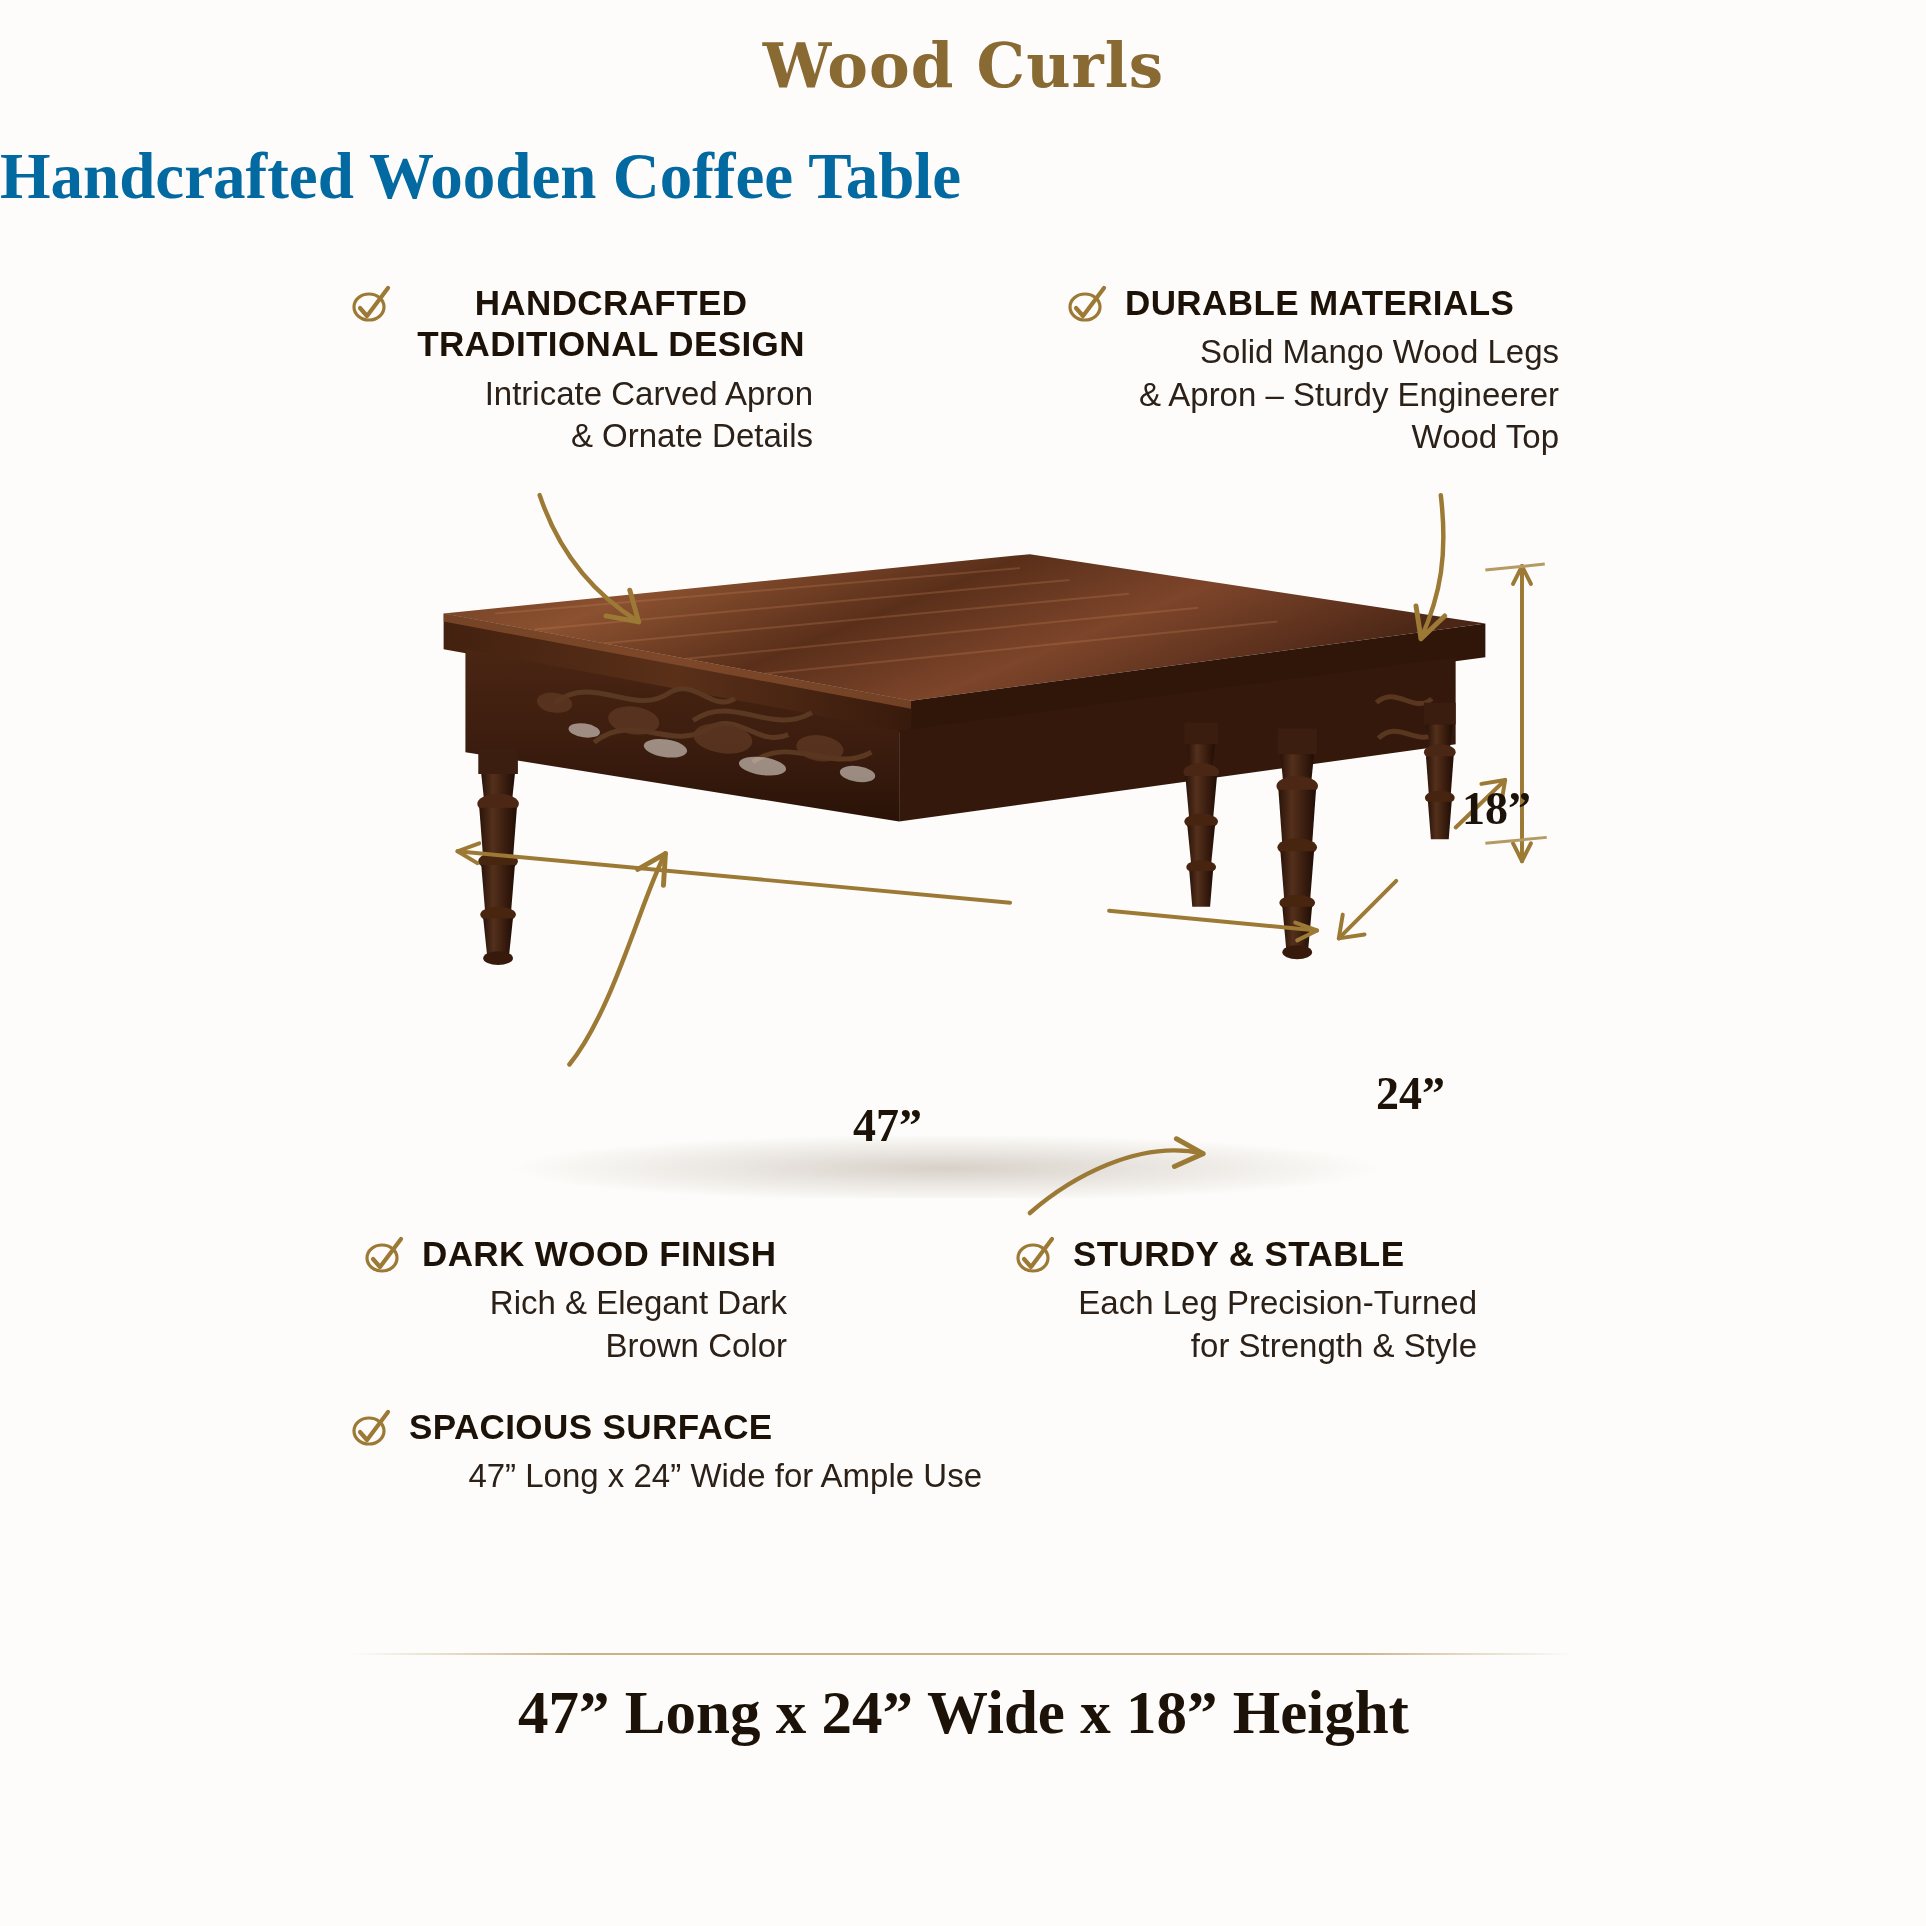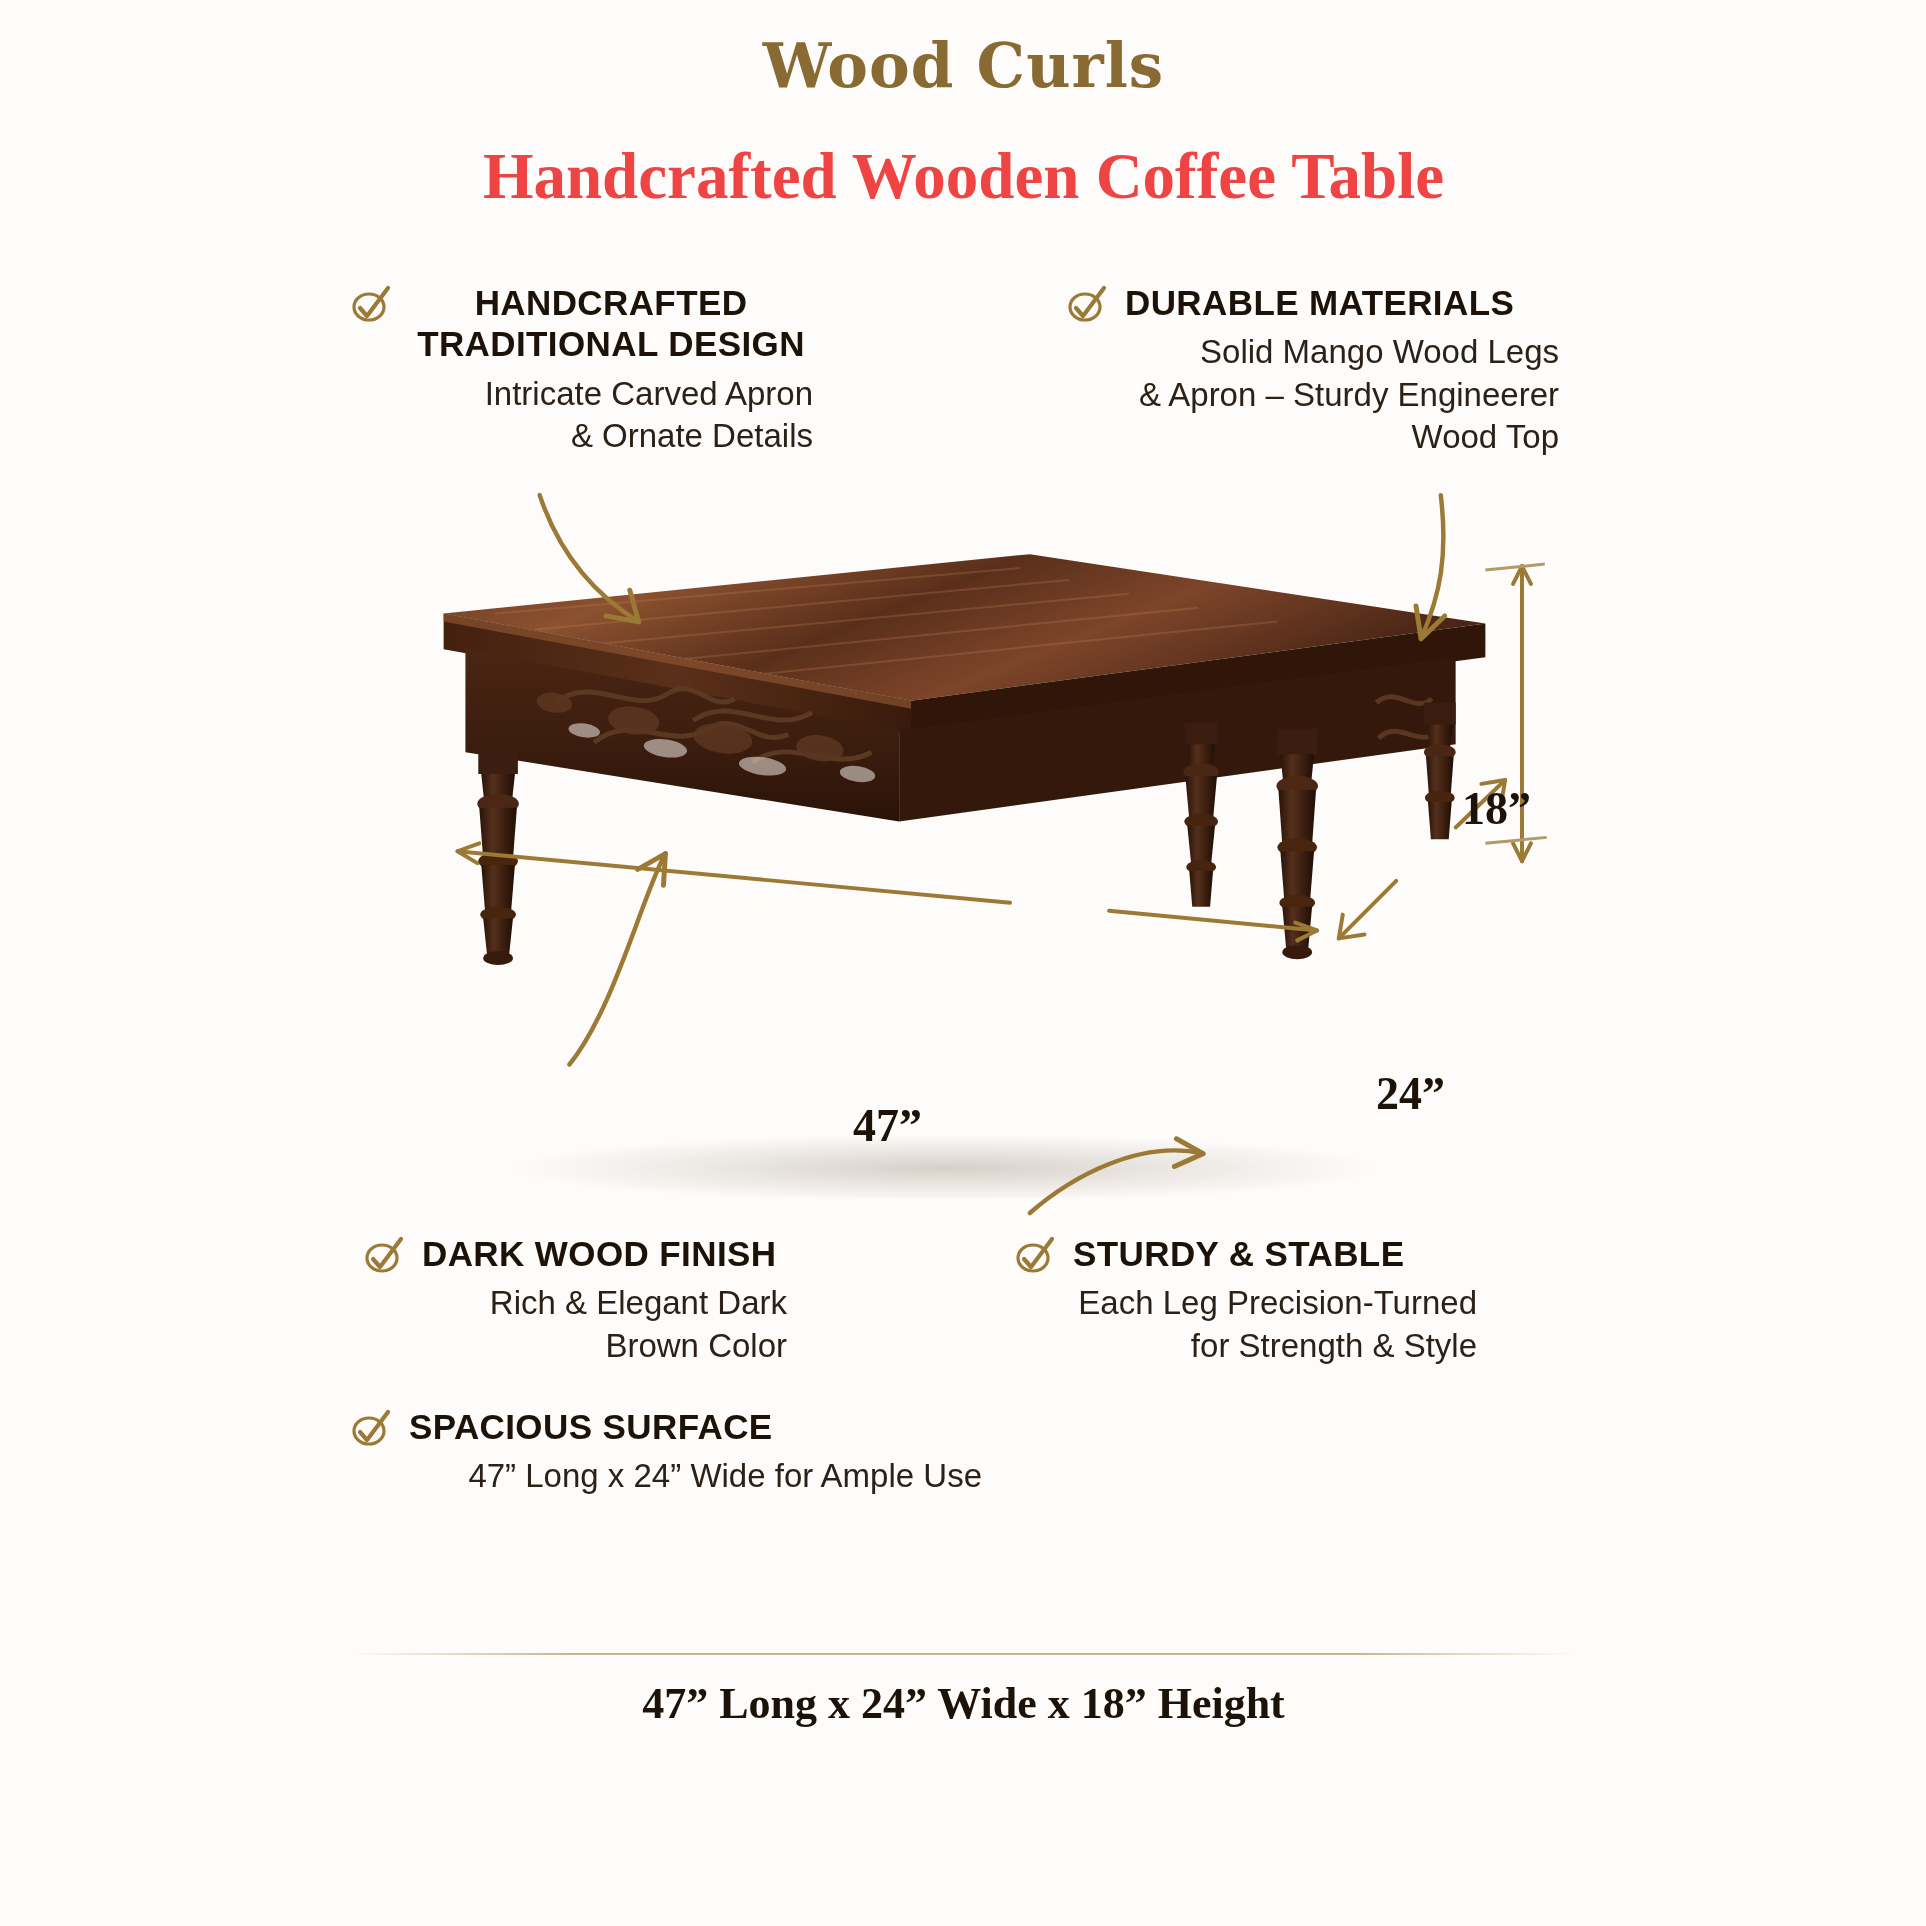--- a/index.html
+++ b/index.html
@@ -30,25 +30,25 @@
     font-weight: bold;
     font-size: 61px;
     color: #8a6a33;
     letter-spacing: 1px;
   }
   .headline {
     position: absolute;
     top: 139px;
     left: 0;
     width: 100%;
-    text-align: center;
+    text-align: left;
     font-family: "Liberation Serif", serif;
     font-weight: bold;
     font-size: 65px;
-    color: #ef4444;
+    color: #0369a1;
   }
 
   
   .feature {
     position: absolute;
   }
   .feature .check {
     position: absolute;
     left: 0;
     top: 2px;
@@ -113,21 +113,21 @@
     background: linear-gradient(90deg, rgba(190,170,130,0) 0%, #c9b48a 18%, #c9b48a 82%, rgba(190,170,130,0) 100%);
   }
   .footer {
     position: absolute;
     top: 1678px;
     left: 0;
     width: 100%;
     text-align: center;
     font-family: "Liberation Serif", serif;
     font-weight: bold;
-    font-size: 44px;
+    font-size: 61px;
     color: #1d1208;
   }
 
   svg { display: block; }
 </style>
 </head>
 <body>
 
 <div class="page">
 

